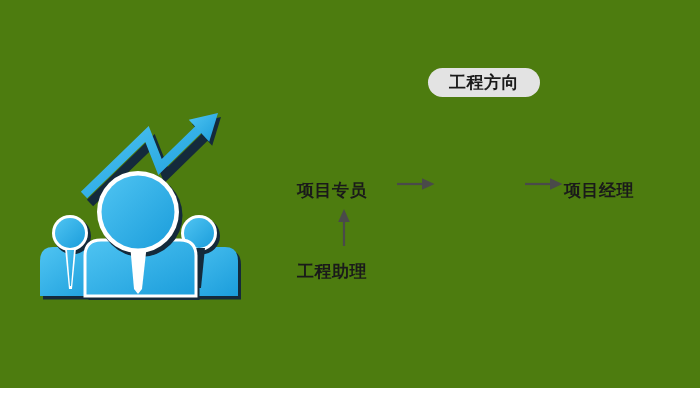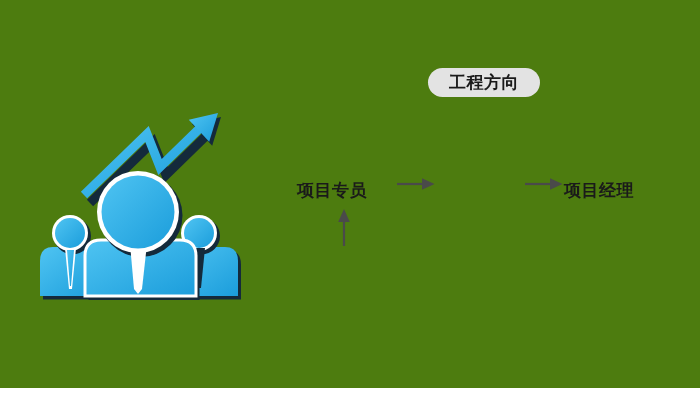--- a/index.html
+++ b/index.html
@@ -92,14 +92,15 @@
     <polygon points="26,1.2 38.5,7 26,12.8" fill="#4a4a4a"></polygon>
   </svg>
 
   <span class="node n3">项目经理</span>
 
   <svg class="varrow" viewBox="0 0 14 38" xmlns="http://www.w3.org/2000/svg">
     <line x1="7" y1="37" x2="7" y2="11" stroke="#4a4a4a" stroke-width="2.2"></line>
     <polygon points="7,0 1.2,13 12.8,13" fill="#4a4a4a"></polygon>
   </svg>
 
+  <span class="node n4">工程助理</span>
 
 </div>
 
 </body></html>

